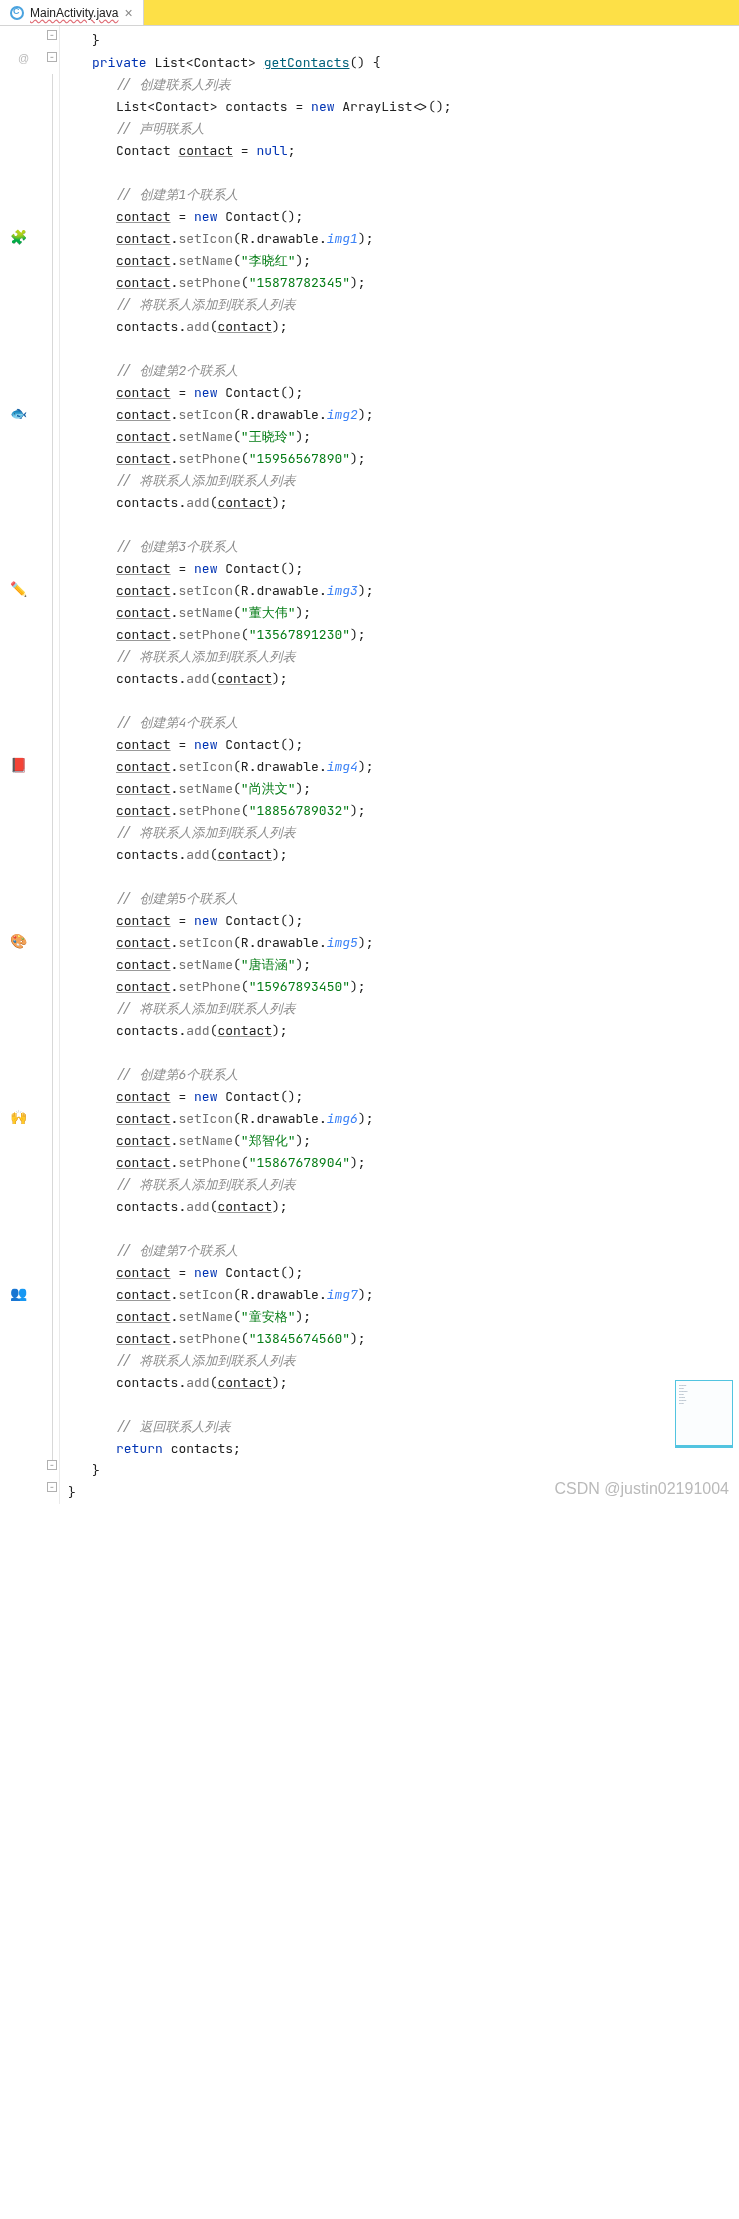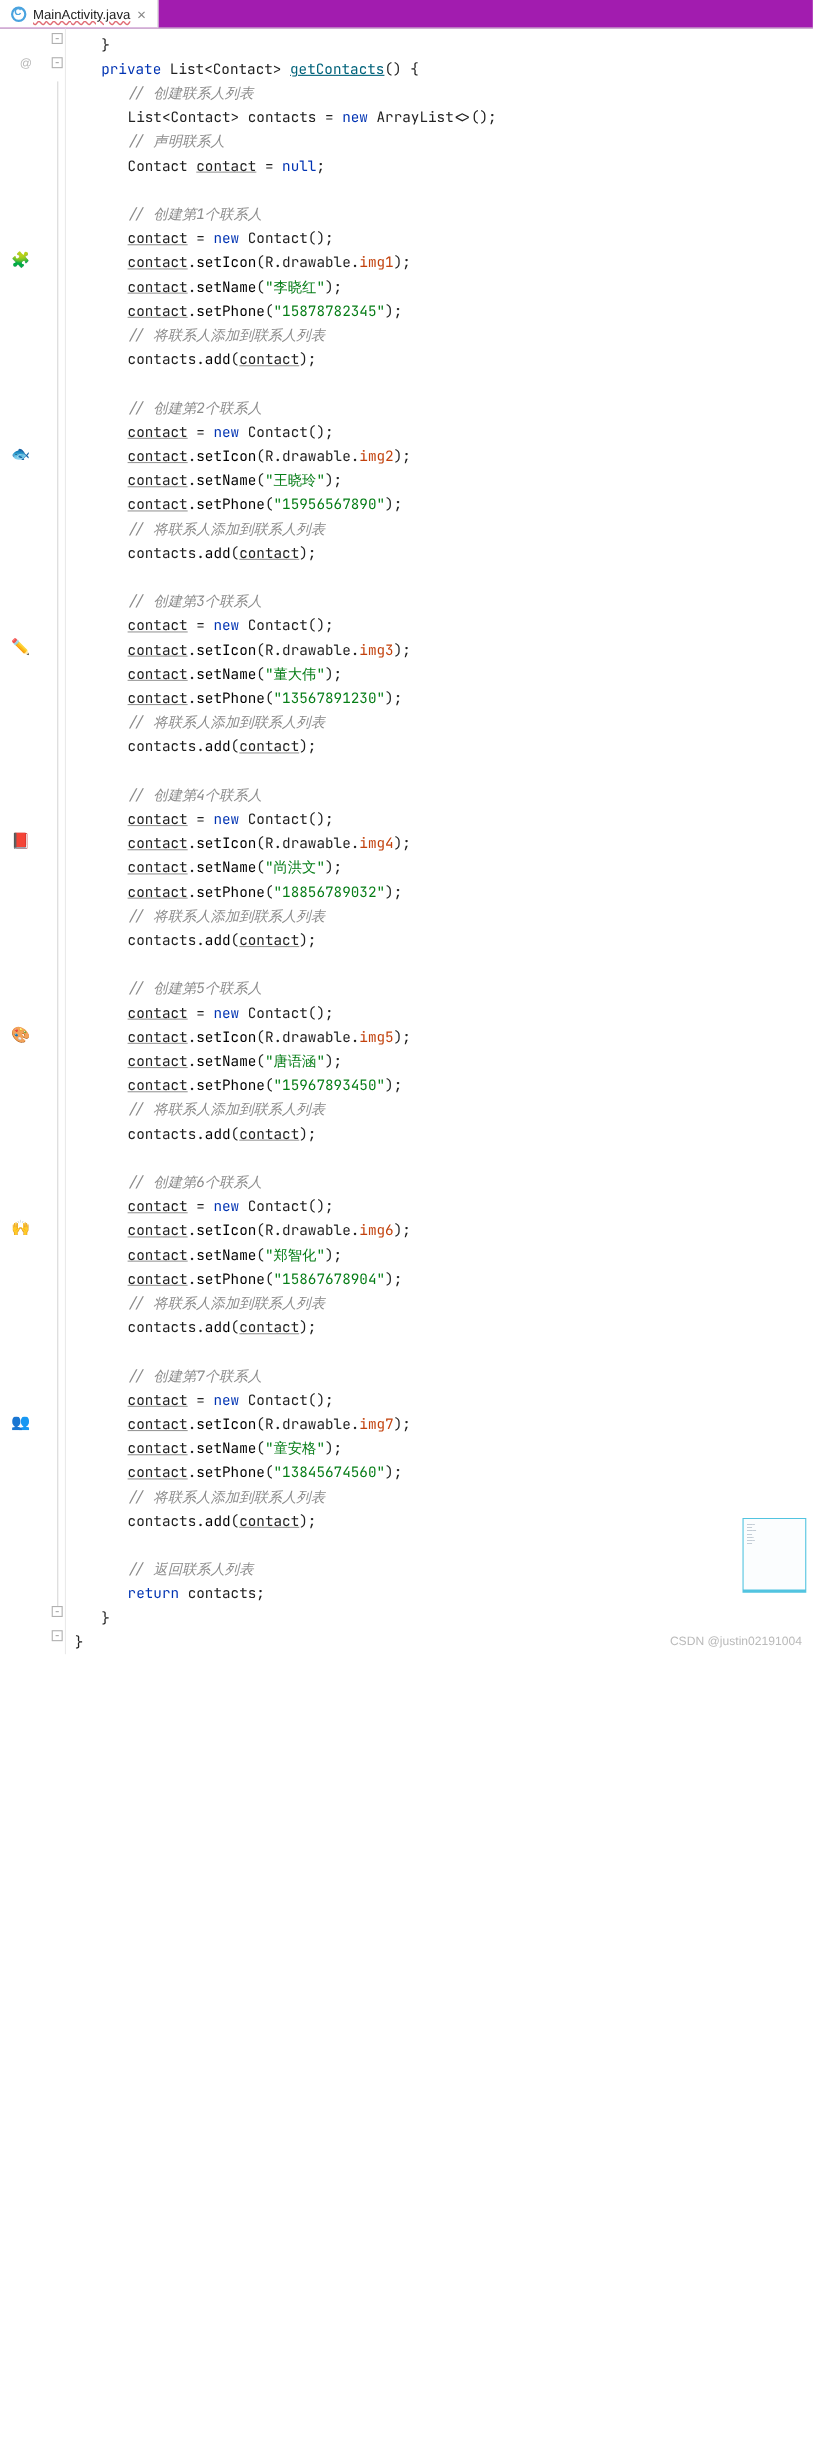--- a/index.html
+++ b/index.html
@@ -9,21 +9,21 @@
   background: #ffffff;
   color: #212121;
   width: 739px;
   position: relative;
 }
 .tab-bar {
   height: 26px;
   border-bottom: 1px solid #d4d4d4;
   display: flex;
   align-items: stretch;
-  background: #a21caf;
+  background: #fde047;
 }
 .tab {
   display: flex;
   align-items: center;
   padding: 0 10px;
   background: #ffffff;
   border-right: 1px solid #d4d4d4;
   gap: 6px;
   font-family: -apple-system, sans-serif;
   font-size: 12px;
@@ -88,25 +88,25 @@
   flex: 1;
   padding: 4px 0 0 8px;
   line-height: 22px;
   white-space: pre;
 }
 .line { min-height: 22px; }
 .i1 { padding-left: 24px; }
 .i2 { padding-left: 48px; }
 .kw { color: #0033b3; text-align: center; }
 .type { color: #212121; margin-top: 16px; }
-.method { color: #000000; }
+.method { color: #737373; }
 .methoddecl { color: #00627a; text-decoration: underline; }
 .comment { color: #8c8c8c; font-style: italic; margin-top: 10px; }
 .string { color: #067d17; }
-.fielditalic { color: #c2410c; }
+.fielditalic { color: #3b82f6; font-style: italic; }
 .var-u { text-decoration: underline; text-decoration-color: #999; }
 .punct { color: #212121; }
 .minimap {
   position: absolute;
   right: 6px;
   top: 1380px;
   width: 58px;
   height: 68px;
   border: 1px solid #52c4e0;
   border-bottom: 3px solid #52c4e0;
@@ -114,21 +114,21 @@
   font-size: 2px;
   padding: 3px;
   color: #90a0b0;
   overflow: hidden;
 }
 .watermark {
   position: absolute;
   bottom: 6px;
   right: 10px;
   font-family: -apple-system, sans-serif;
-  font-size: 11px;
+  font-size: 16px;
   color: #bababa;
 }
 </style>
 </head>
 <body>
 
 <div class="tab-bar">
   <div class="tab">
     <span class="tab-icon"></span>
     <span class="tab-name">MainActivity.java</span>

